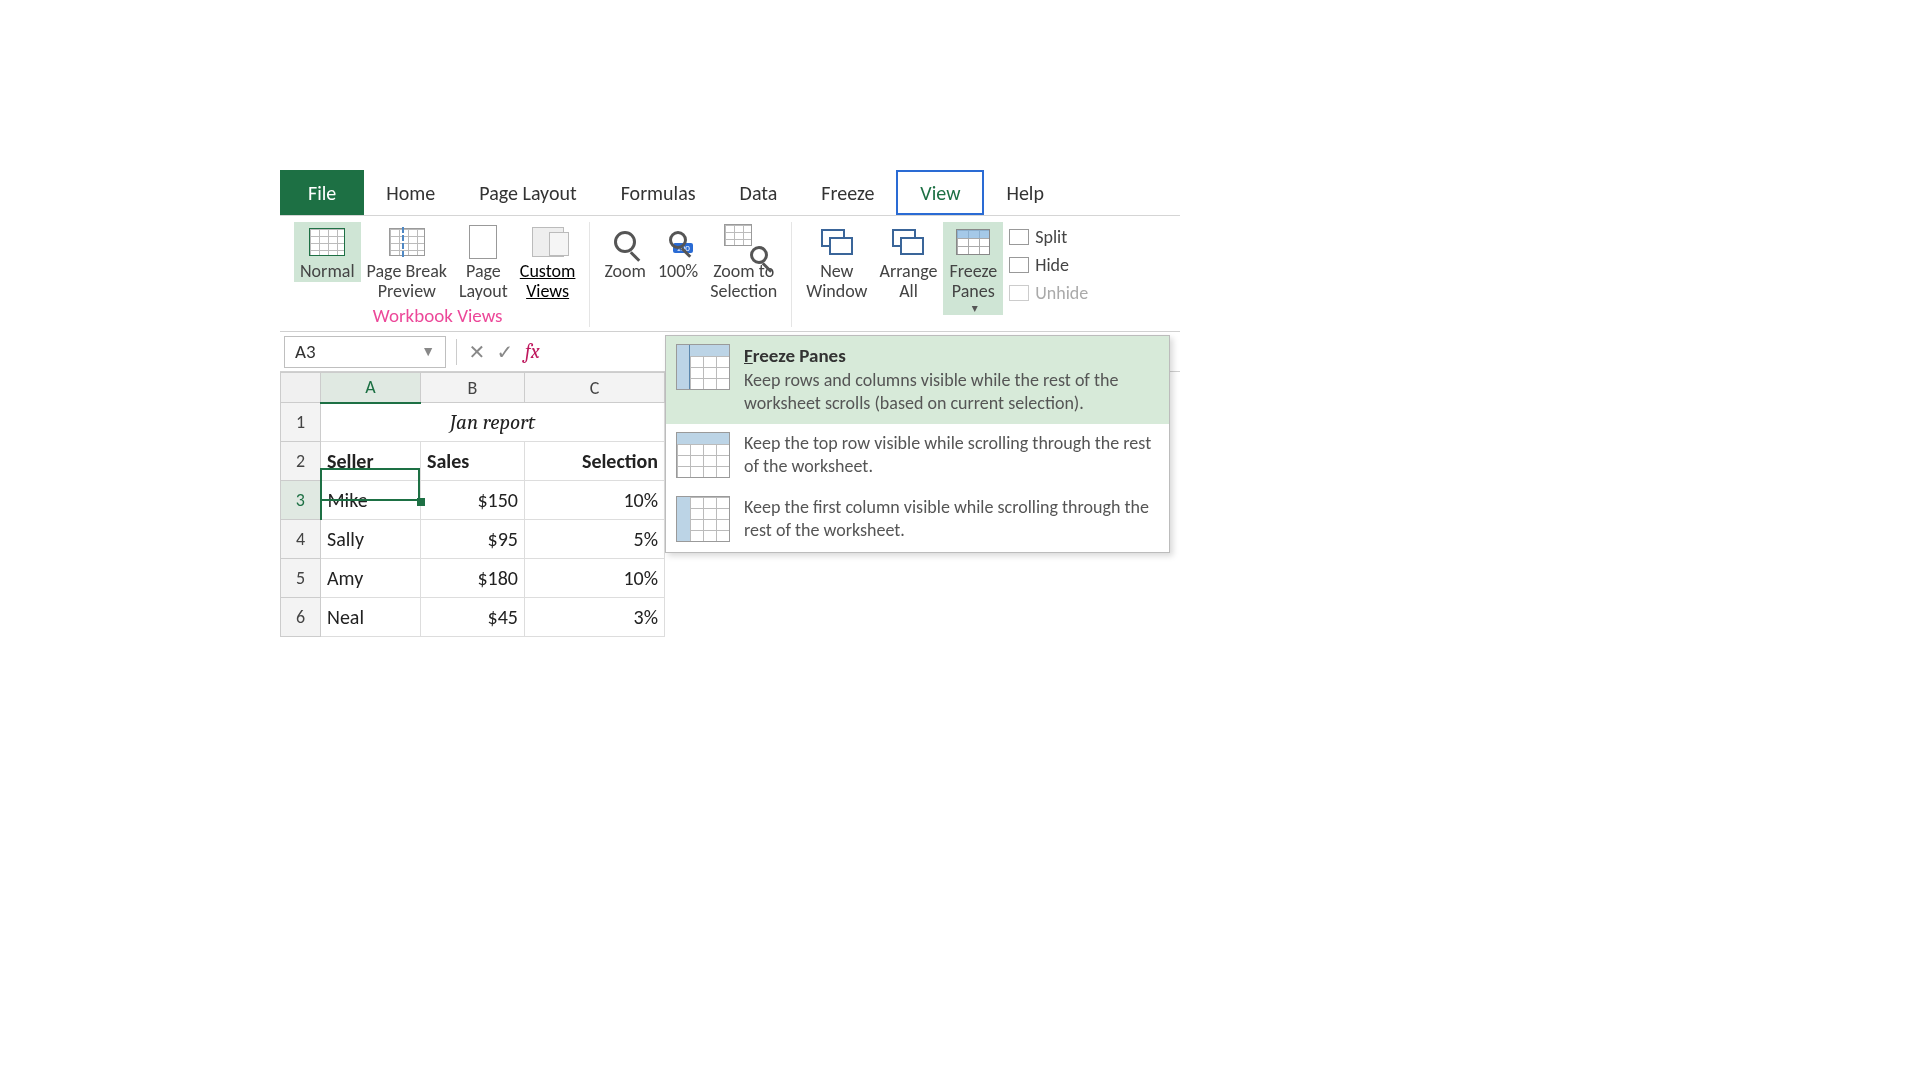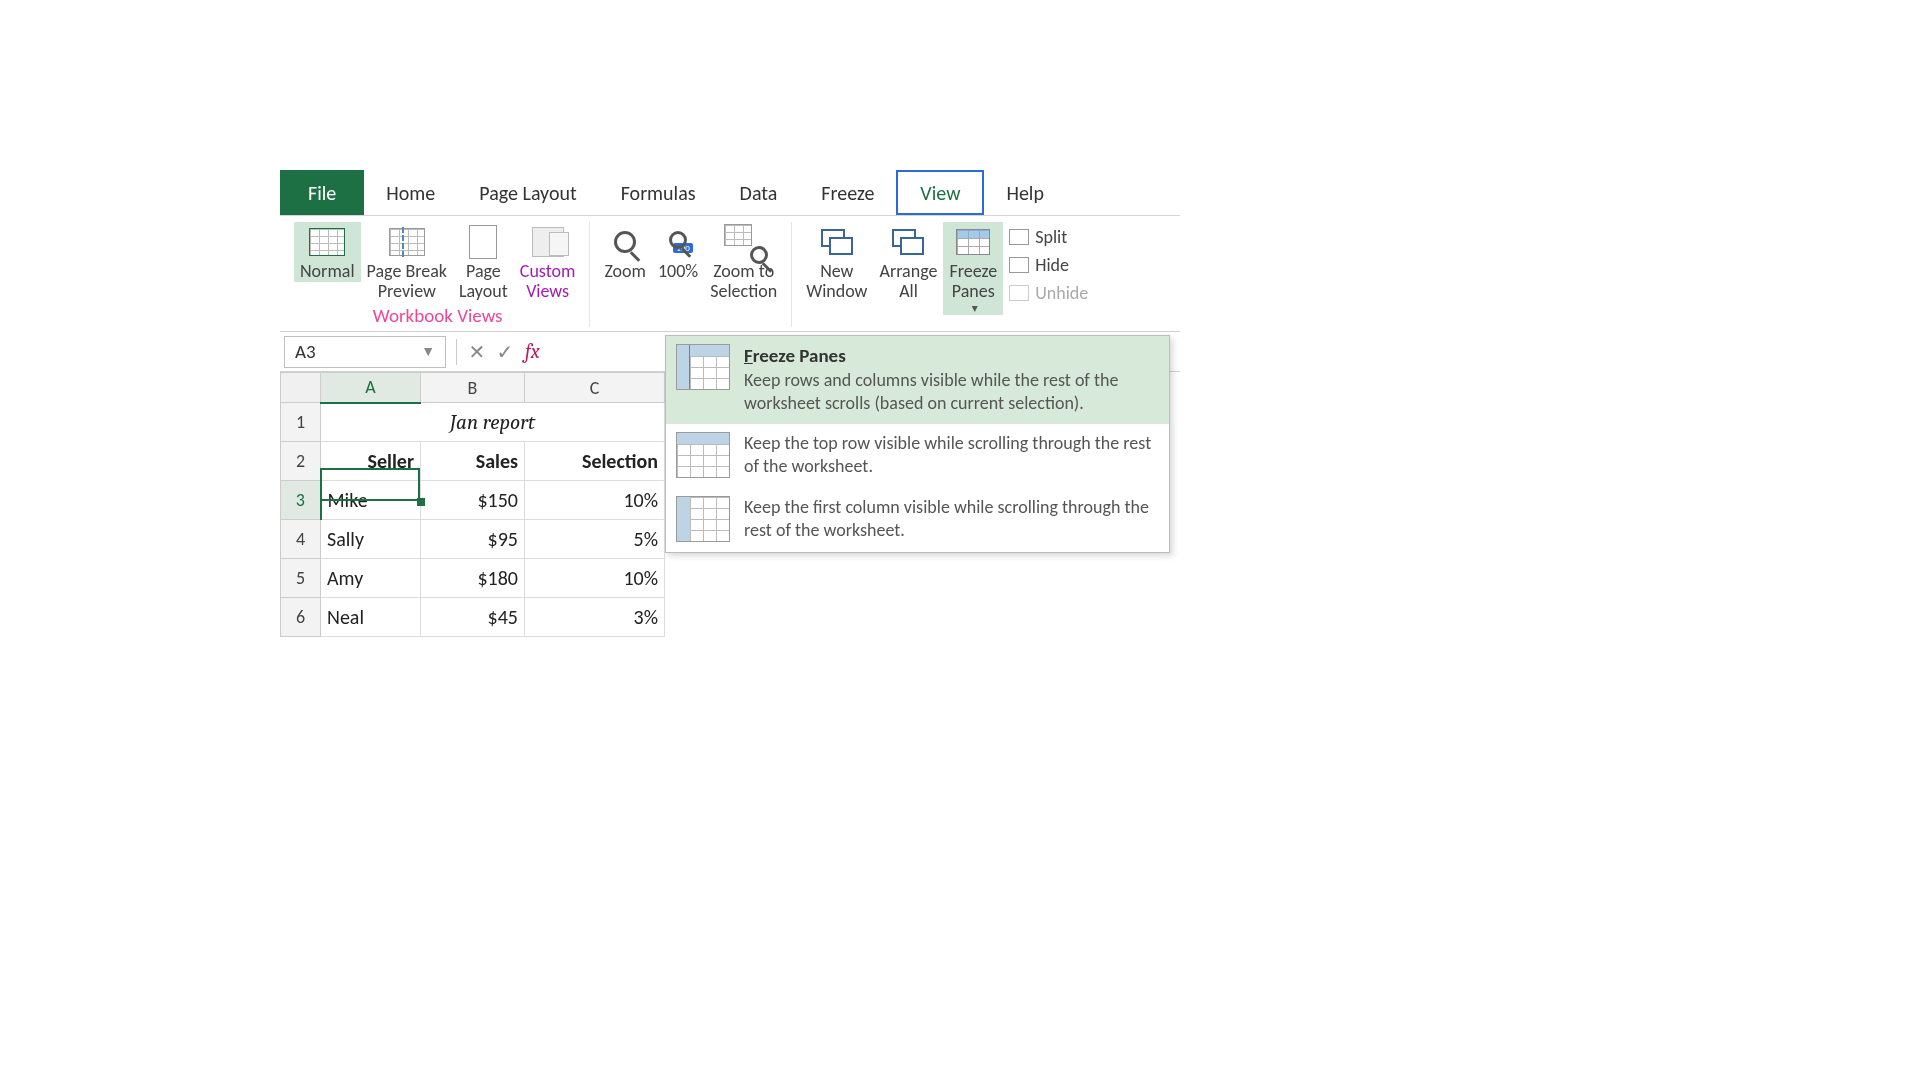--- a/index.html
+++ b/index.html
@@ -13,21 +13,21 @@
   .tab.active { color: #1d7044; border: 2.5px solid #2a6bd4; background: #fff; }
   
   
   .ribbon { display: flex; align-items: flex-start; border-bottom: 1px solid #d0d0d0; padding: 6px 6px 4px 6px; height: 116px; position: relative; }
   .ribbon-group { display: flex; flex-direction: column; align-items: center; padding: 0 8px; border-right: 1px solid #e5e5e5; height: 100%; }
   .ribbon-group:last-child { border-right: none; }
   .group-buttons { display: flex; align-items: flex-start; }
   .big-btn { display: flex; flex-direction: column; align-items: center; justify-content: flex-start; font-size: 18px; color: #444; padding: 2px 6px 0 6px; line-height: 1.1; text-align: center; }
   .big-btn .ico { width: 40px; height: 36px; margin-bottom: 2px; display: flex; align-items: center; justify-content: center; }
   .big-btn.selected { background: #cfe5d5; }
-  .big-btn.dimmed { color: #a21caf; }
+  .big-btn.dimmed { color: #000000; text-decoration: underline; }
   .group-label { font-size: 19px; color: #ec4899; margin-top: auto; }
   .small-btn-list { display: flex; flex-direction: column; gap: 6px; padding: 4px 6px; }
   .small-btn { display: flex; align-items: center; gap: 6px; font-size: 18px; color: #444; }
   .small-btn.dimmed { color: #aaa; }
   .mini-ico { width: 20px; height: 16px; border: 1.5px solid #999; display: inline-block; }
   
   
   .sheet-ico { width: 36px; height: 28px; background: linear-gradient(#fff,#fff); border: 1.5px solid #9a9a9a; position: relative; }
   .sheet-ico::before { content:""; position:absolute; inset:0; background-image: linear-gradient(#bbb 1px, transparent 1px), linear-gradient(90deg,#bbb 1px, transparent 1px); background-size: 9px 7px; }
   .sheet-ico.sel { border-color:#1d7044; }
@@ -68,21 +68,21 @@
   .col-h { width:100px; height:30px; background:#f3f3f3; border:1px solid #ccc; text-align:center; font-size:18px; color:#444; }
   .col-h.A { width:100px; }
   .col-h.B { width:104px; }
   .col-h.C { width:140px; }
   .col-h.sel { background:#e0e9e2; border-bottom:2.5px solid #1d7044; color:#1d7044; font-weight:500; }
   .row-h { width:40px; height:33px; background:#f3f3f3; border:1px solid #ccc; text-align:center; font-size:18px; color:#444; }
   .row-h.sel { background:#e0e9e2; border-right:2.5px solid #1d7044; color:#1d7044; font-weight:500; }
   .cell { border:1px solid #ddd; height:39px; padding:0 6px; font-size:20px; color:#222; }
   .cell.r { text-align:right; }
   .title-cell { text-align:center; font-style:italic; font-family: Cambria, "Times New Roman", serif; font-size:21px; }
-  .hdr { font-weight:700;text-align:right; }
+  .hdr { font-weight:700; }
   .active-cell-outline { position:absolute; border:2.5px solid #1d7044; pointer-events:none; }
   .fill-handle { position:absolute; width:8px; height:8px; background:#1d7044; }
 
   
   .dropdown { position:absolute; left:665px; top:335px; width:505px; background:#fff; border:1px solid #bcbcbc; box-shadow: 3px 3px 6px rgba(0,0,0,.15); z-index:10; }
   .dd-item { display:flex; gap:14px; padding:8px 14px 10px 10px; }
   .dd-item.highlight { background:#d7ead9; }
   .dd-ico { width:54px; height:46px; flex:0 0 54px; border:1.5px solid #9a9a9a; position:relative; background:#fff; }
   .dd-ico::before { content:""; position:absolute; inset:0; background-image: linear-gradient(#bbb 1px, transparent 1px), linear-gradient(90deg,#bbb 1px, transparent 1px); background-size: 13px 11px; }
   .dd-ico.panes::after { content:""; position:absolute; left:0; top:0; width:13px; height:100%; background:#bcd4e6; box-shadow: inset -1px 0 #5b87ad; }

